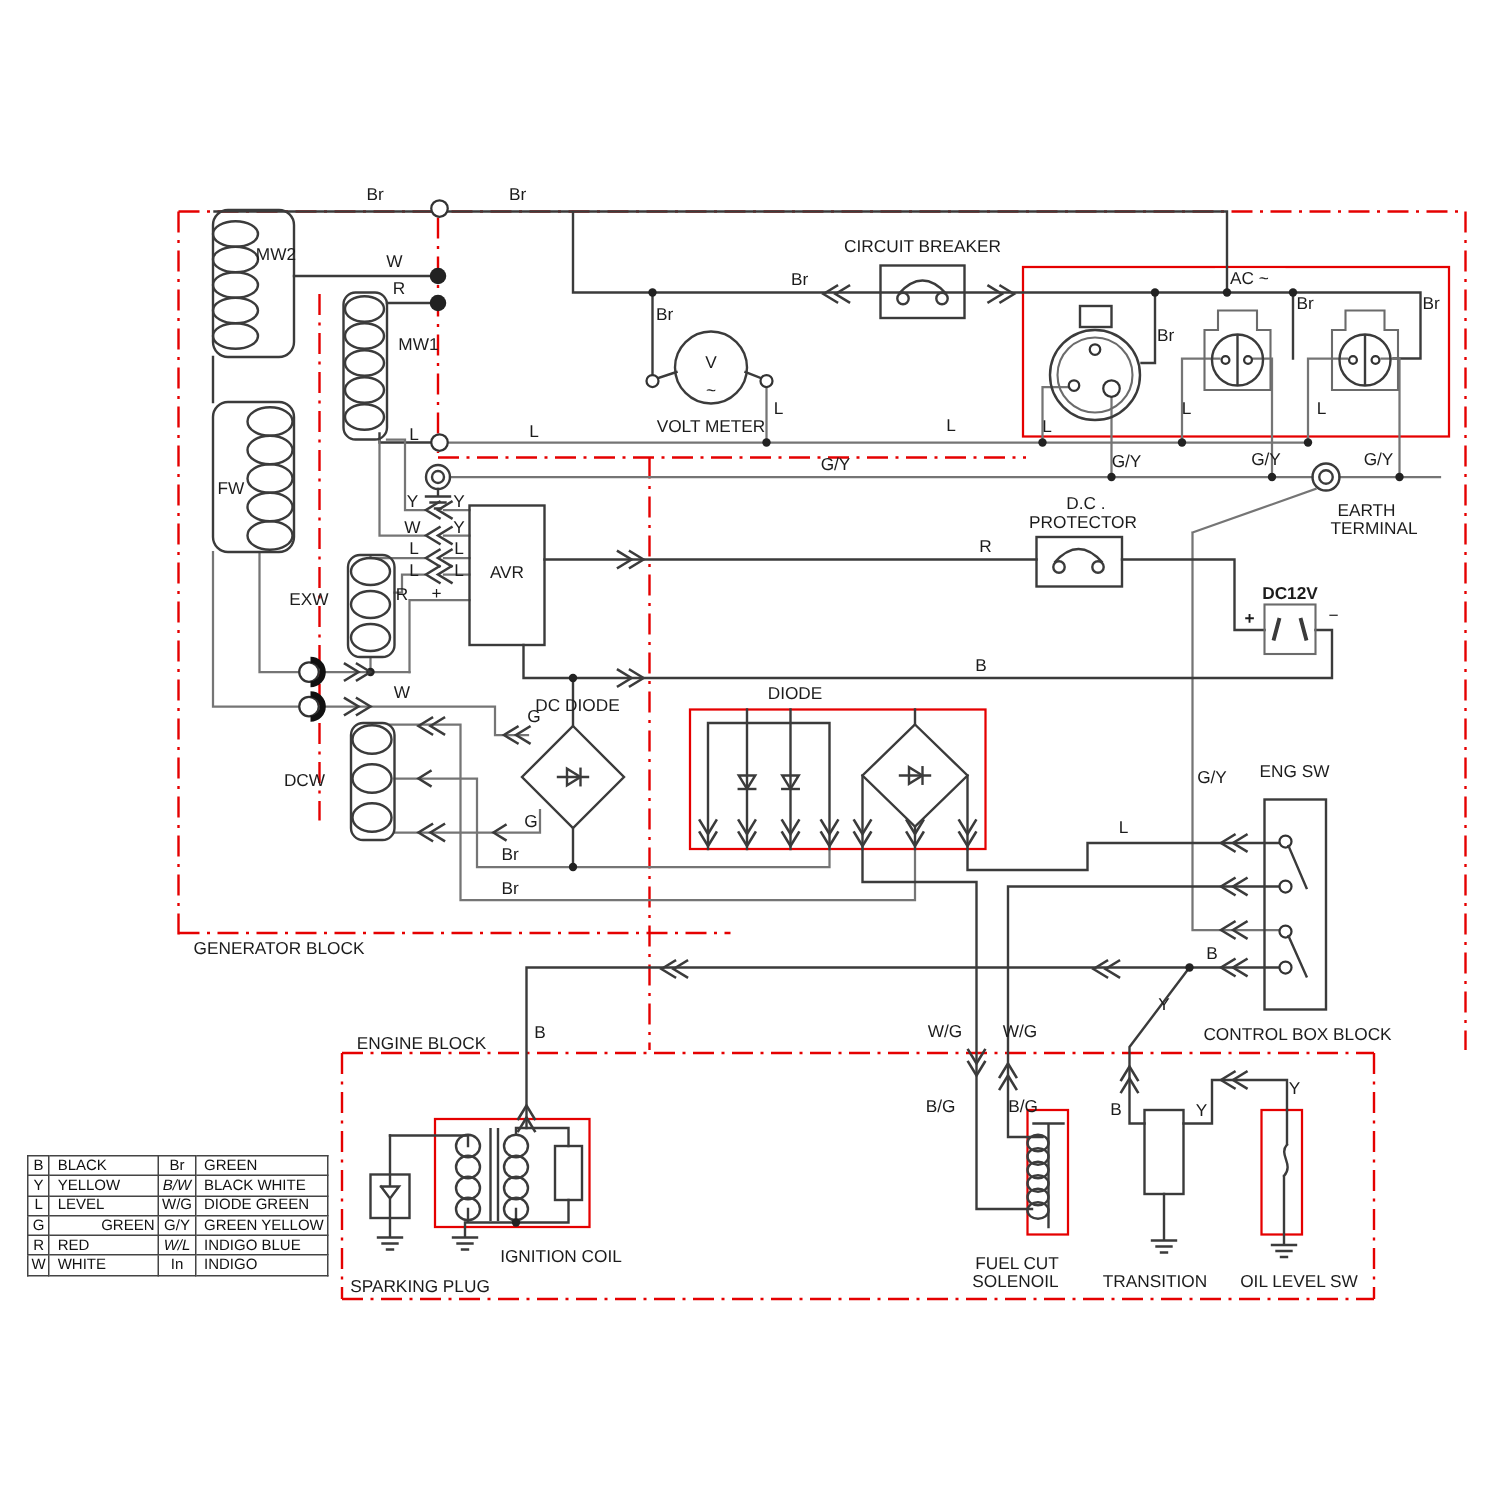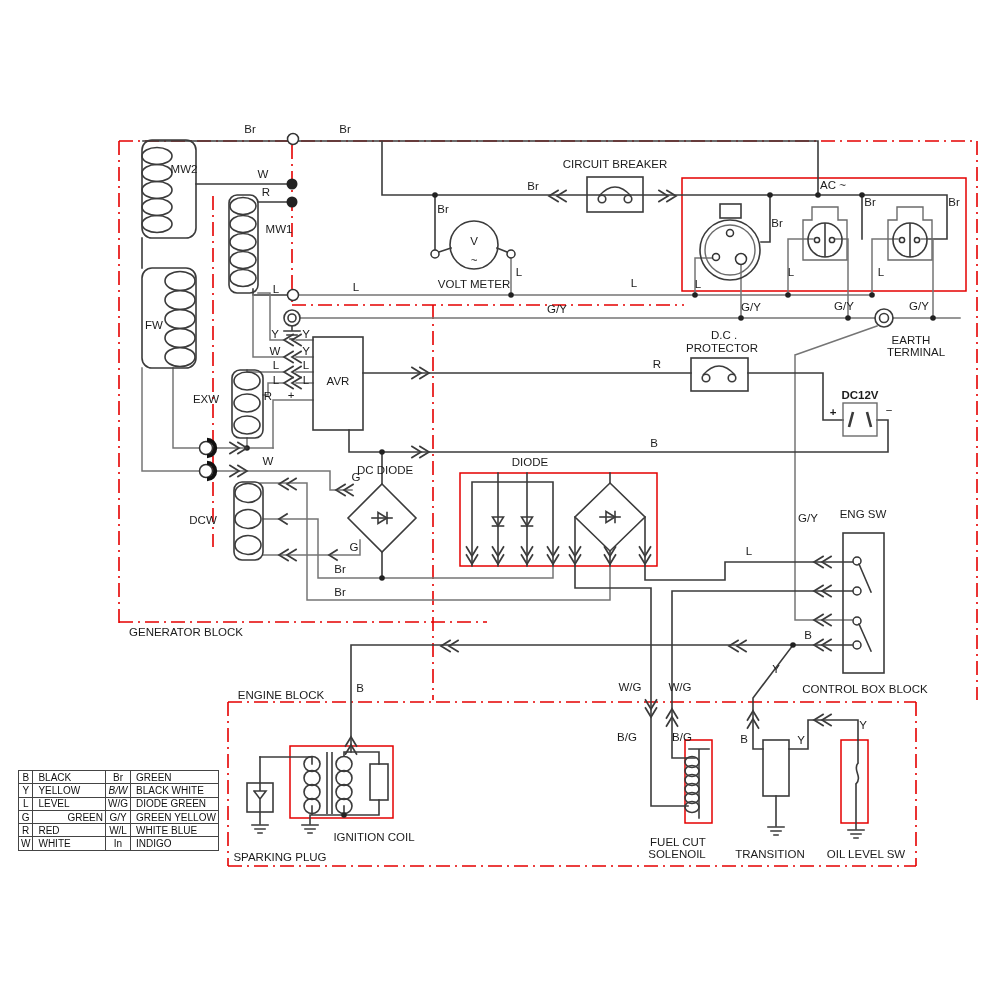--- a/index.html
+++ b/index.html
@@ -442,22 +442,22 @@
         </tr>
         <tr>
           <td style="width: 15px;">G</td>
           <td class="name" style="width: 54px; padding-left: 34px;">GREEN</td>
           <td style="width: 30px;">G/Y</td>
           <td class="name" style="width: 95px;">GREEN YELLOW</td>
         </tr>
         <tr>
           <td style="width: 15px;">R</td>
           <td class="name" style="width: 54px;">RED</td>
-          <td style="width: 30px;">W/L</td>
-          <td class="name" style="width: 95px;">WHITE BLUE</td>
+          <td style="width: 30px; font-style: italic;">W/L</td>
+          <td class="name" style="width: 95px;">INDIGO BLUE</td>
         </tr>
         <tr>
           <td style="width: 15px;">W</td>
           <td class="name" style="width: 54px; margin-left: 24px;">WHITE</td>
           <td style="width: 30px;">In</td>
           <td class="name" style="width: 95px; margin-top: 47px;">INDIGO</td>
         </tr>
       </tbody>
     </table>
 </div>

